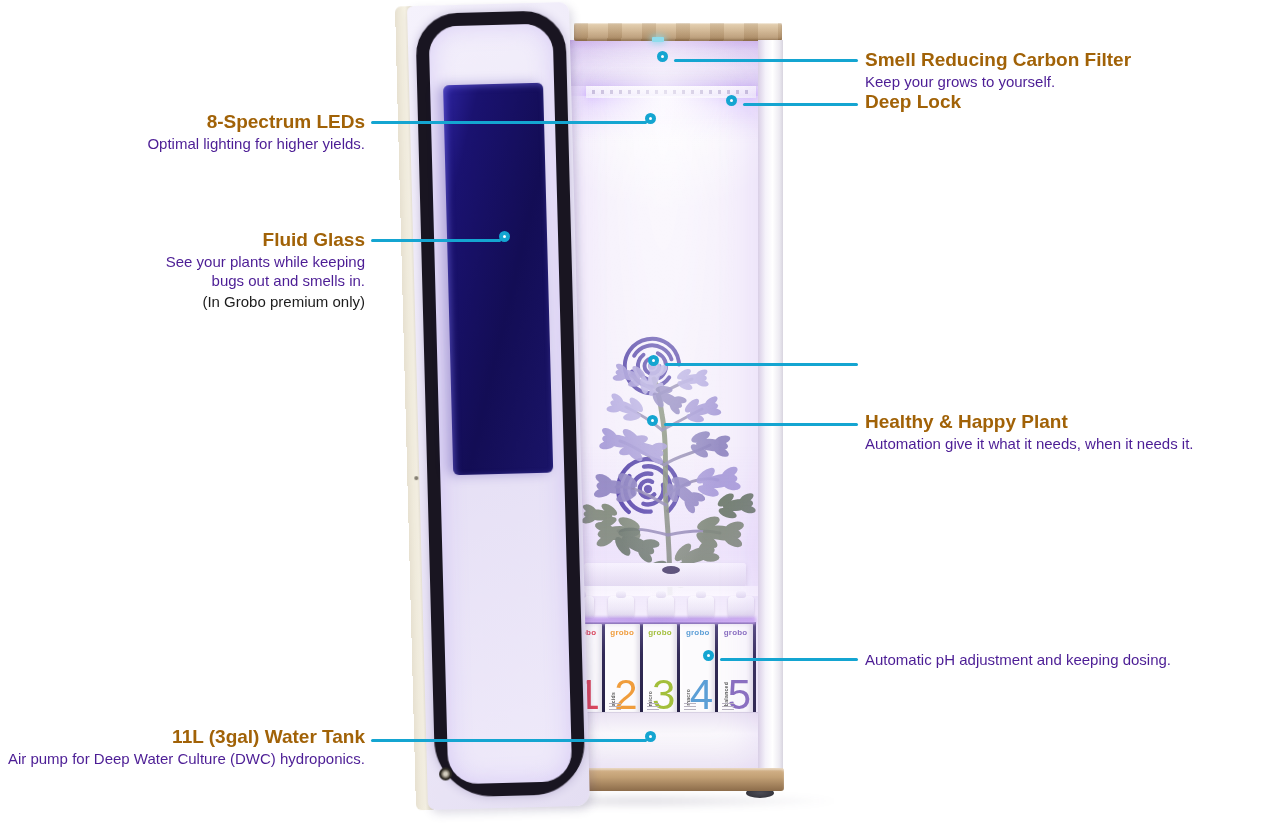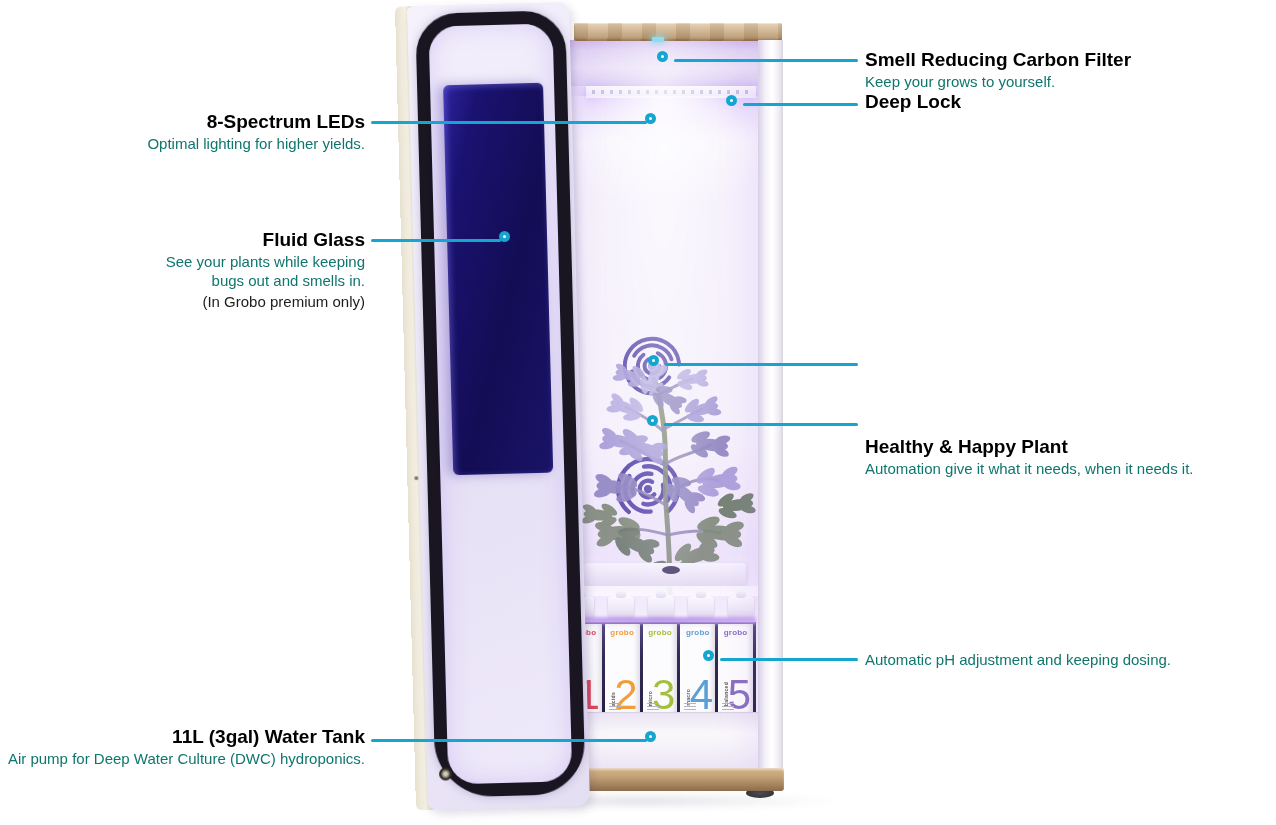--- a/index.html
+++ b/index.html
@@ -2,22 +2,22 @@
 <html><head>
 <meta charset="utf-8">
 <style>
   html,body{margin:0;padding:0;background:#ffffff;}
   .stage{position:relative;width:1276px;height:825px;background:#ffffff;overflow:hidden;
          font-family:"Liberation Sans",sans-serif;}
   .stage *{box-sizing:border-box;}
 
   
   .co{position:absolute;z-index:9;}
-  .co-title{font-size:19px;line-height:22px;font-weight:700;color:#000000;}
-  .co-desc{font-size:15px;line-height:19px;color:#0f766e;margin-top:1px;}
+  .co-title{font-size:19px;line-height:22px;font-weight:700;color:#a16207;}
+  .co-desc{font-size:15px;line-height:19px;color:#4c1d95;margin-top:1px;}
   .co-note{font-size:15px;line-height:18px;color:#1c1c1c;margin-top:3px;}
   .co.left{right:911px;width:380px;text-align:right;}
   .co.right{left:865px;width:395px;text-align:left;}
   .co-desc.narrow{max-width:206px;margin-left:auto;}
 
   
   .co-line{position:absolute;height:3px;background:#14a5d1;border-radius:2px;z-index:8;}
   .co-dot{position:absolute;width:11px;height:11px;border:4px solid #14a5d1;background:#ffffff;
           border-radius:50%;z-index:9;}
 
@@ -286,21 +286,21 @@
     <div class="co-desc">Air pump for Deep Water Culture (DWC) hydroponics.</div>
   </div>
 
   <div class="co right" style="top:49px;">
     <div class="co-title">Smell Reducing Carbon Filter</div>
     <div class="co-desc">Keep your grows to yourself.</div>
   </div>
   <div class="co right" style="top:91px;">
     <div class="co-title">Deep Lock</div>
   </div>
-  <div class="co right" style="top:436px;">
+  <div class="co right" style="top:411px;">
     <div class="co-title">Healthy &amp; Happy Plant</div>
     <div class="co-desc">Automation give it what it needs, when it needs it.</div>
   </div>
   <div class="co right" style="top:649px;">
     <div class="co-desc">Automatic pH adjustment and keeping dosing.</div>
   </div>
 
 </div>
 
 </body></html>

